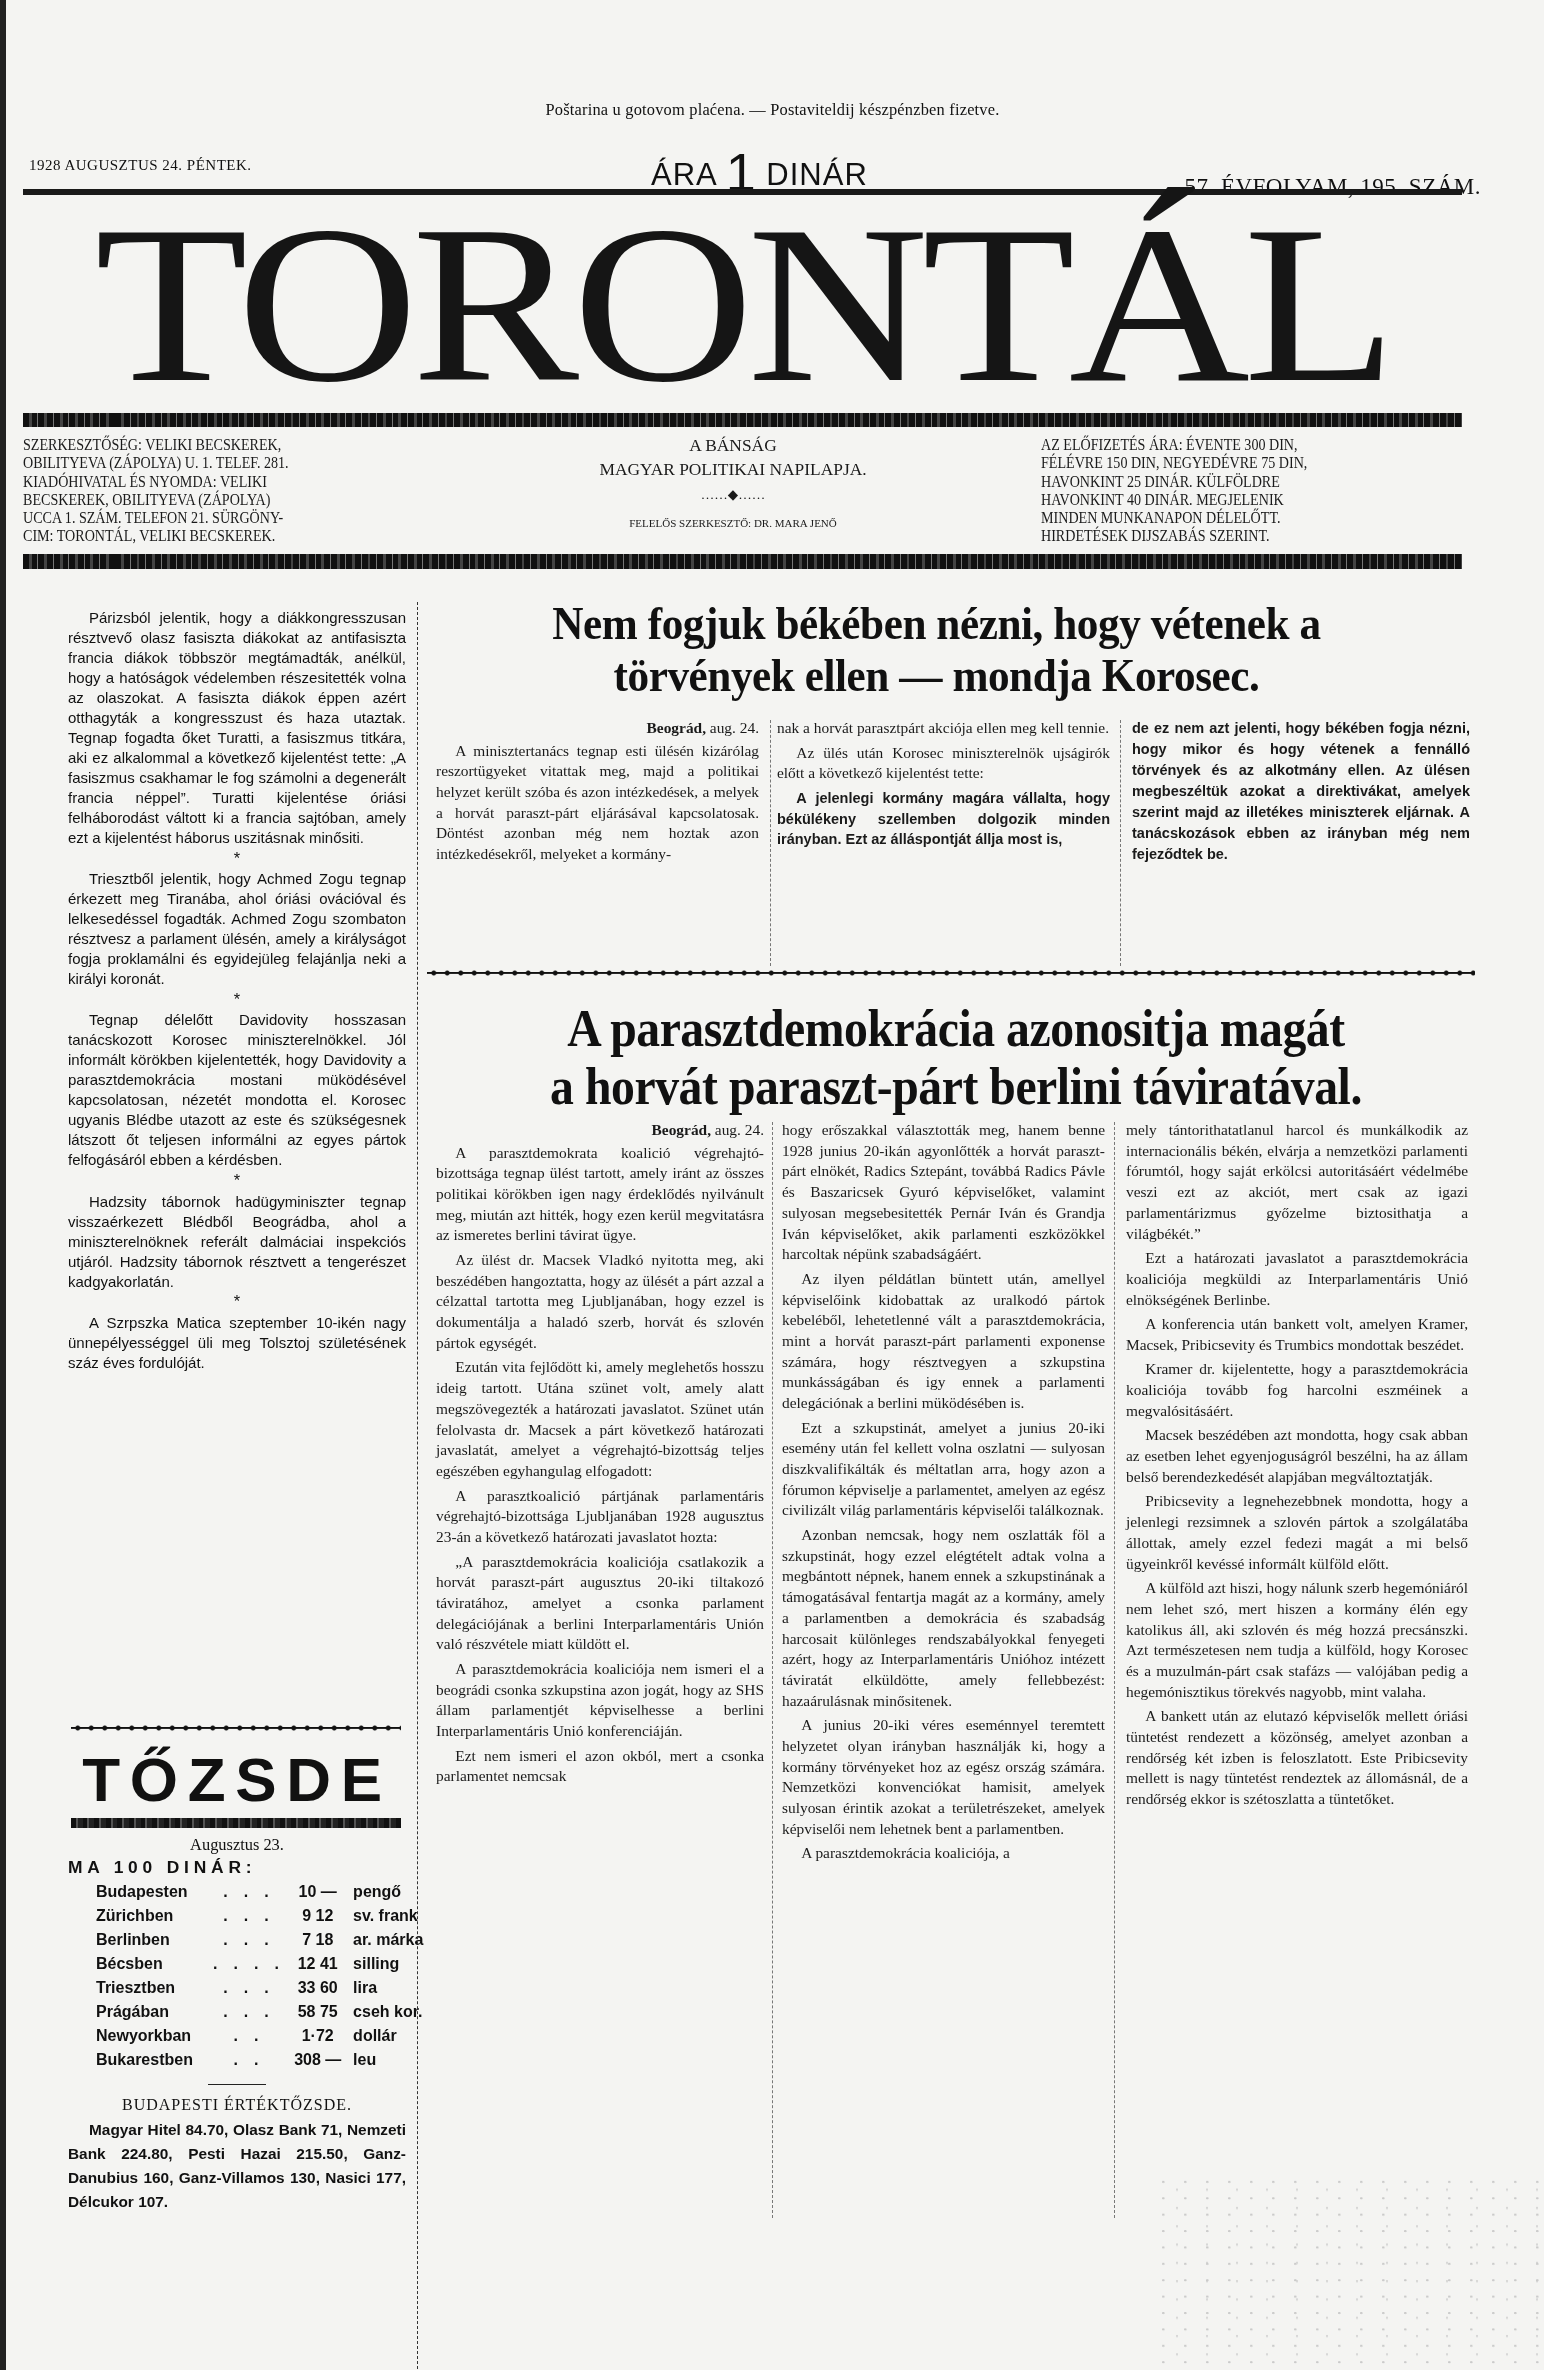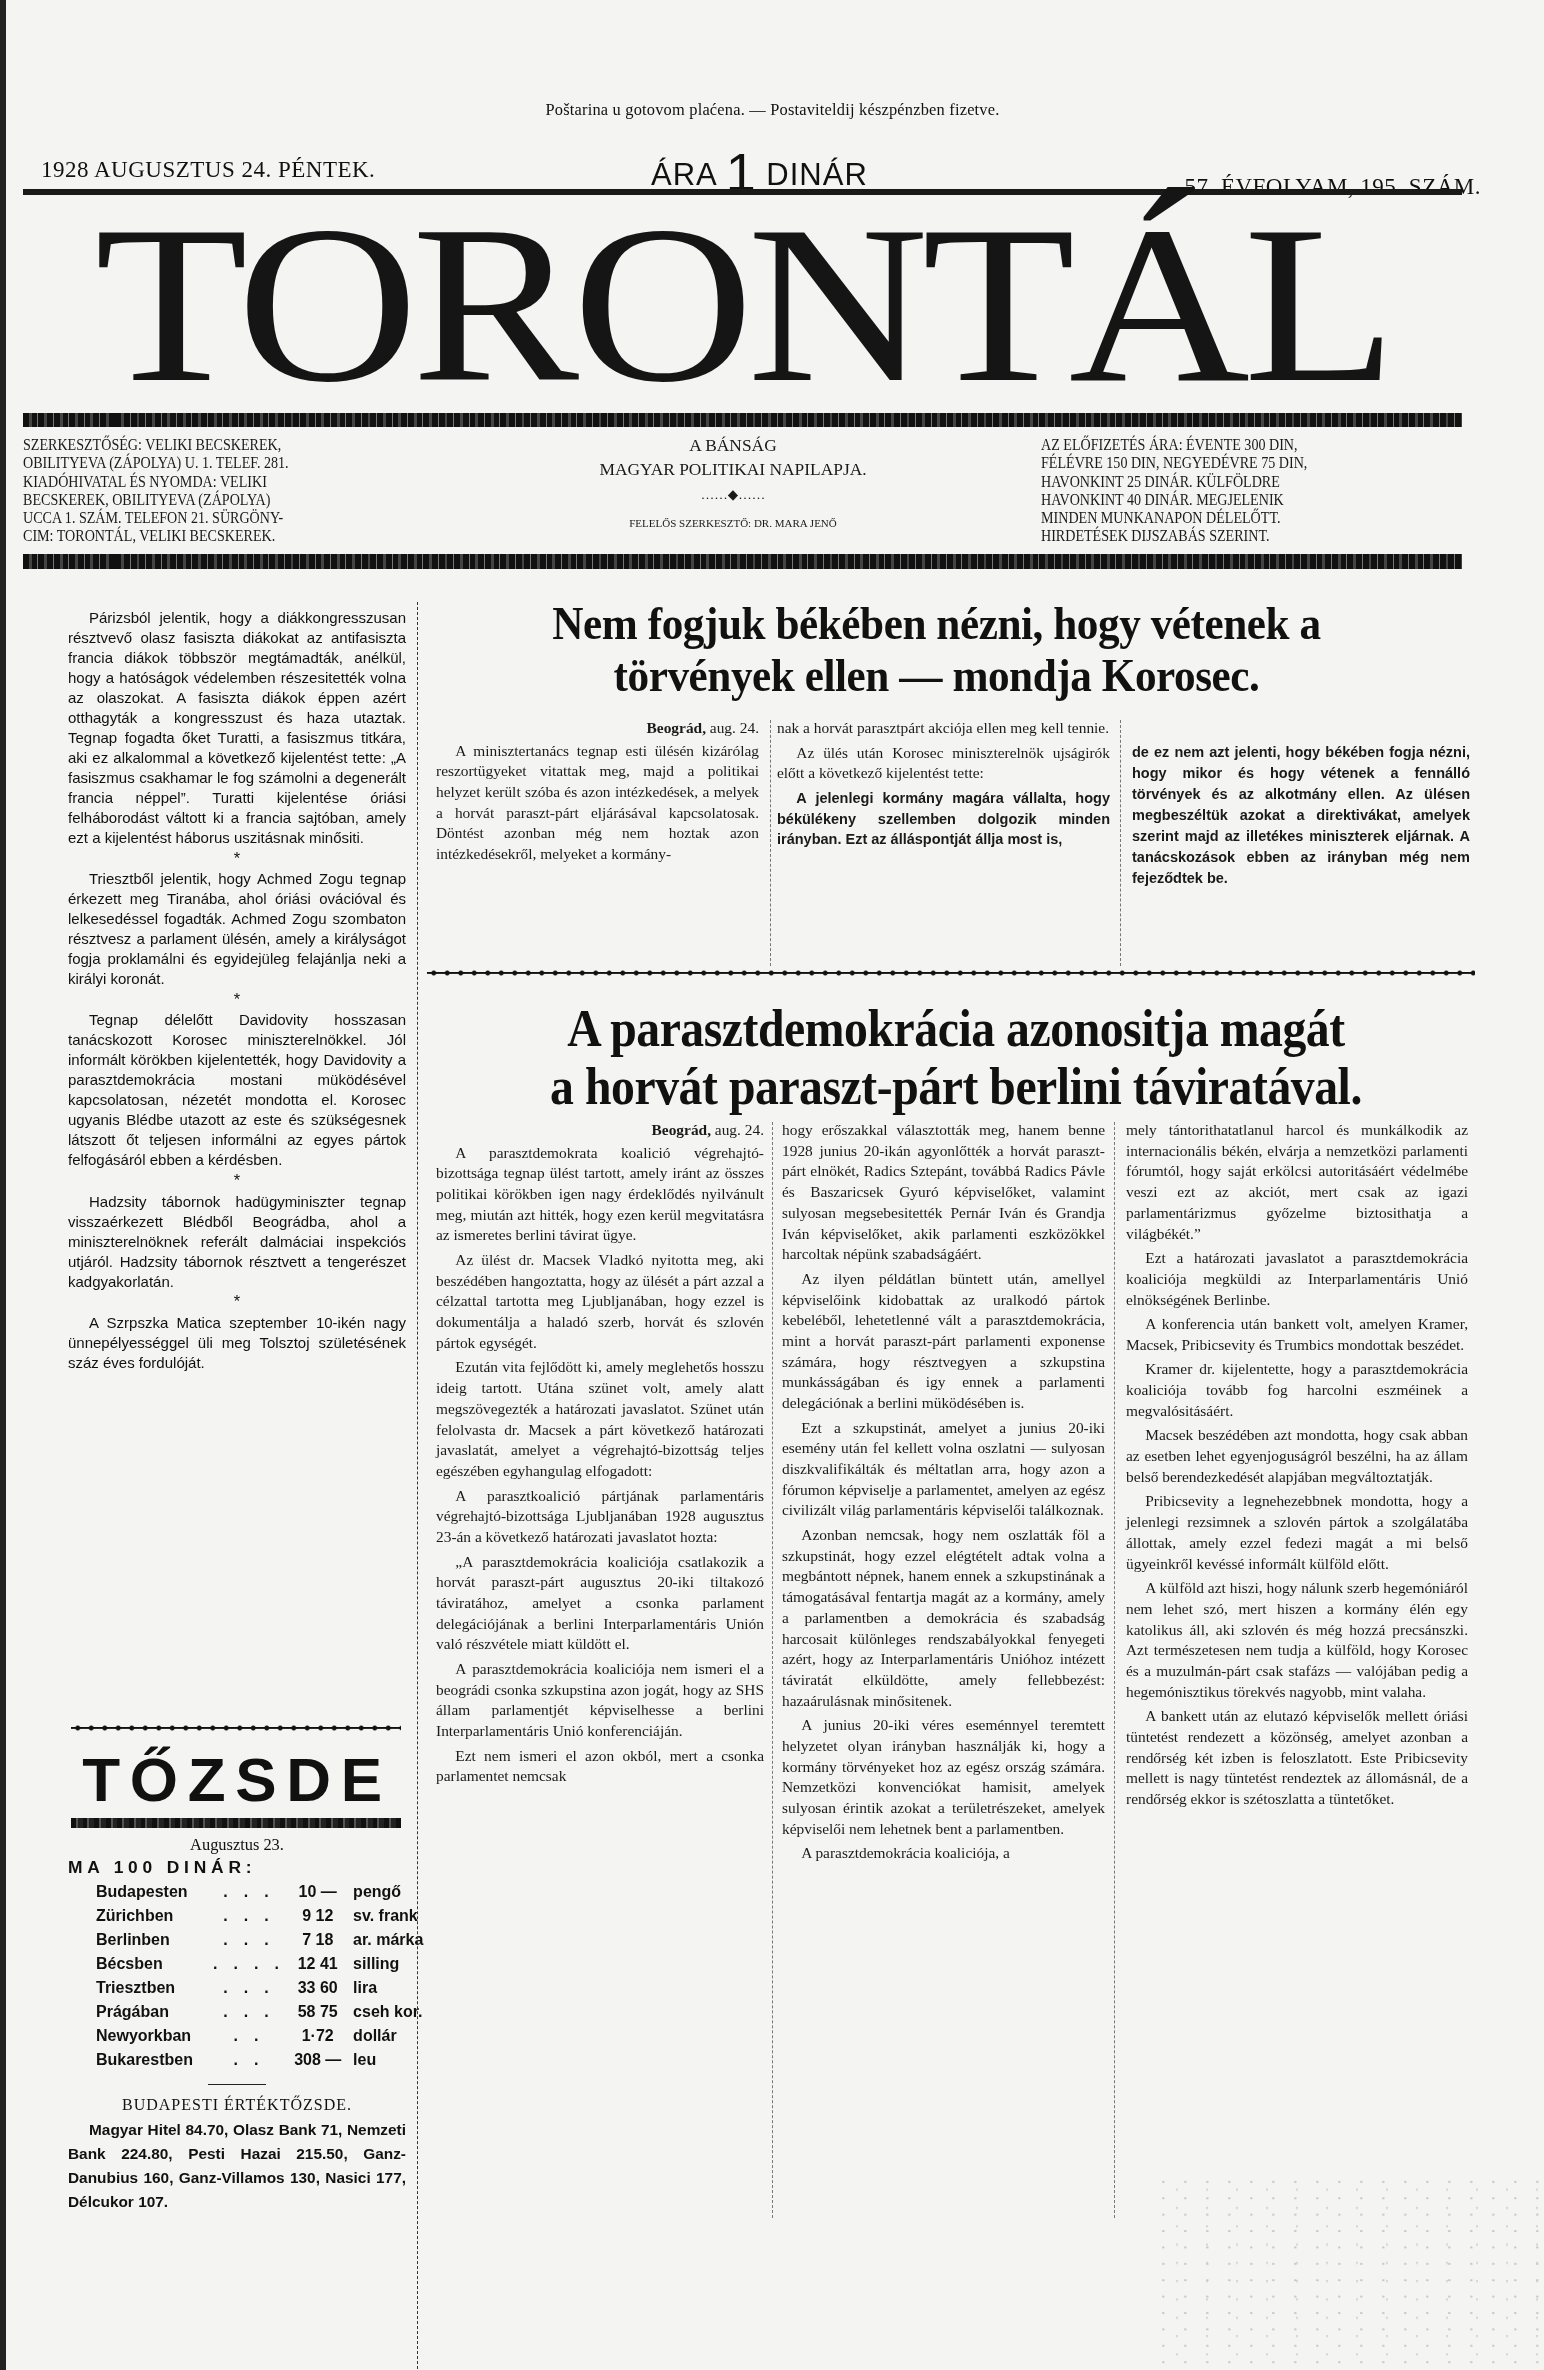--- a/index.html
+++ b/index.html
@@ -1,20 +1,20 @@
 <!DOCTYPE html>
 <html><head>
 <meta charset="utf-8">
 <style>
   html, body { margin:0; padding:0; }
   body { width:1545px; height:2370px; background:#f4f4f2; color:#111; font-family:"Liberation Serif", serif; position:relative; overflow:hidden; }
   .edge-left { position:absolute; left:0; top:0; width:5.8px; height:2370px; background:#222; }
   .postal { position:absolute; top:100px; left:0; width:1545px; text-align:center; font-size:16.4px; letter-spacing:0.2px; font-family:"Liberation Serif", serif; }
   .dateline { position:absolute; top:147px; left:23px; width:1458px; height:39px; }
-  .dateline .left { position:absolute; left:18px; top:9.7px; font-size:23px; letter-spacing:0.5px; }
+  .dateline .left { position:absolute; left:6px; top:9.7px; font-size:15px; letter-spacing:0.5px; }
   .dateline .right { position:absolute; right:0; top:27px; font-size:23px; letter-spacing:0.5px;margin-left:44px; }
   .dateline .price { position:absolute; left:628px; top:-5.8px; font-family:"Liberation Sans", sans-serif; font-weight:normal; font-size:31px; letter-spacing:1px;text-align:right; }
   .dateline .price .big { font-size:54px; vertical-align:-5.8px; }
   .rule-thick { position:absolute; left:23px; width:1439px; height:7.7px; background:#1a1a1a; }
   .masthead { position:absolute; top:193px; left:23px; width:1439px; height:222px; text-align:center; font-family:"Liberation Serif", serif; font-size:224px; line-height:222px; letter-spacing:-5.8px; color:#151515; transform:scaleX(1.12); transform-origin:center; }
   .mast-band { position:absolute; left:23px; width:1439px; height:13.5px; background:repeating-linear-gradient(90deg,#111 0 5.8px,#444 5.8px 8.7px,#111 8.7px 14.5px,#777 14.5px 15.4px); }
   .info { position:absolute; top:436px; left:23px; width:1439px; height:114px; font-family:"Liberation Serif", serif; }
   .info .col { position:absolute; top:0; font-size:16px; line-height:18.3px; text-transform:uppercase; transform:scaleX(0.88); transform-origin:left top; }
   .info .c1 { left:0; width:454px; }
   .info .c2 { left:425px; width:570px; text-align:center; transform:none; }
@@ -182,21 +182,21 @@
   <p class="dl"><b>Beográd,</b> <span>aug. 24.</span></p>
   <p>A minisztertanács tegnap esti ülésén kizárólag reszortügyeket vitattak meg, majd a politikai helyzet került szóba és azon intézkedések, a melyek a horvát paraszt-párt eljárásával kapcsolatosak. Döntést azonban még nem hoztak azon intézkedésekről, melyeket a kormány-</p>
 </div>
 <div class="thinv" style="left:770px;top:720px;height:246px;"></div>
 <div class="col" style="left:777px;top:718px;width:333px;">
   <p style="text-indent:0">nak a horvát parasztpárt akciója ellen meg kell tennie.</p>
   <p>Az ülés után Korosec miniszterelnök ujságirók előtt a következő kijelentést tette:</p>
   <p class="bold">A jelenlegi kormány magára vállalta, hogy békülékeny szellemben dolgozik minden irányban. Ezt az álláspontját állja most is,</p>
 </div>
 <div class="thinv" style="left:1120px;top:720px;height:246px;"></div>
-<div class="col" style="left:1132px;top:718px;width:338px;margin-top:24px;">
+<div class="col" style="left:1132px;top:718px;width:338px;">
   <p class="bold" style="text-indent:0;line-height:21px">de ez nem azt jelenti, hogy békében fogja nézni, hogy mikor és hogy vétenek a fennálló törvények és az alkotmány ellen. Az ülésen megbeszéltük azokat a direktivákat, amelyek szerint majd az illetékes miniszterek eljárnak. A tanácskozások ebben az irányban még nem fejeződtek be.</p>
 </div>
 
 <div class="orn-line" style="left:427px;top:969px;width:1048px;"></div>
 
 <div class="h1 hl2">
   <div>A parasztdemokrácia azonositja magát</div>
   <div>a horvát paraszt-párt berlini táviratával.</div>
 </div>
 

